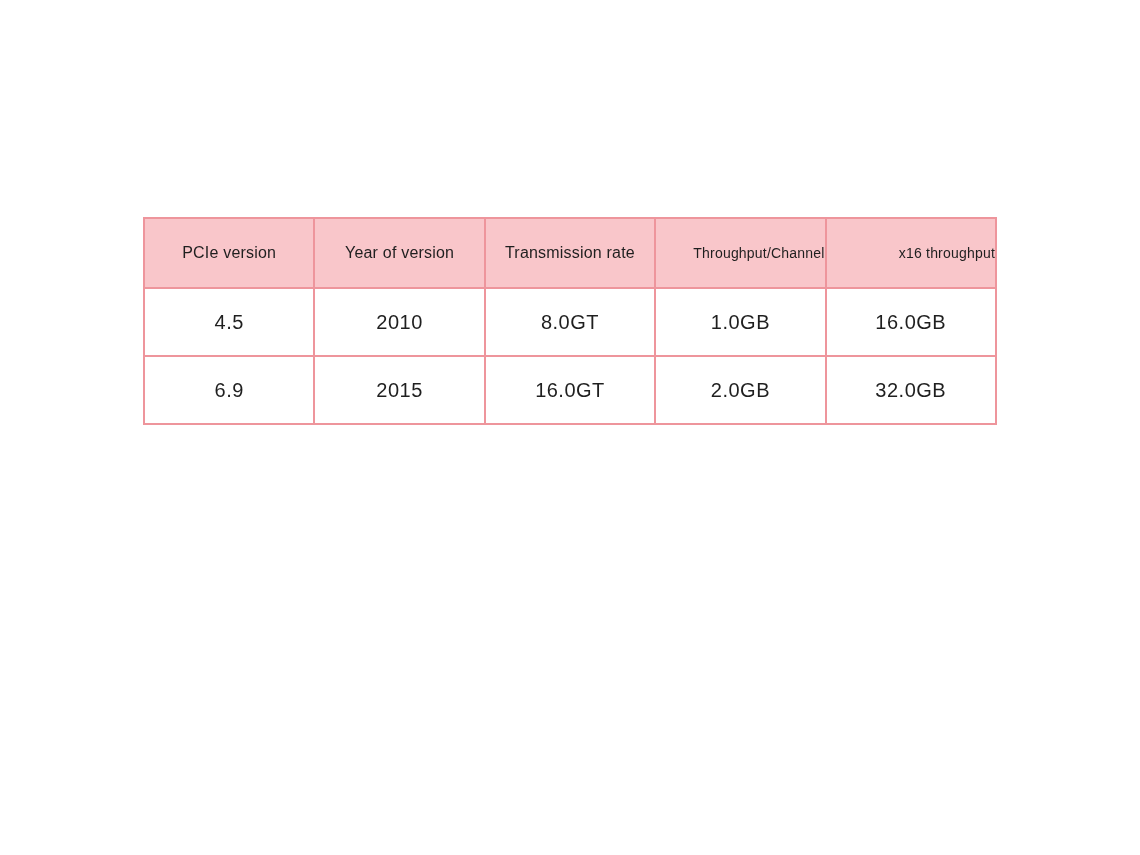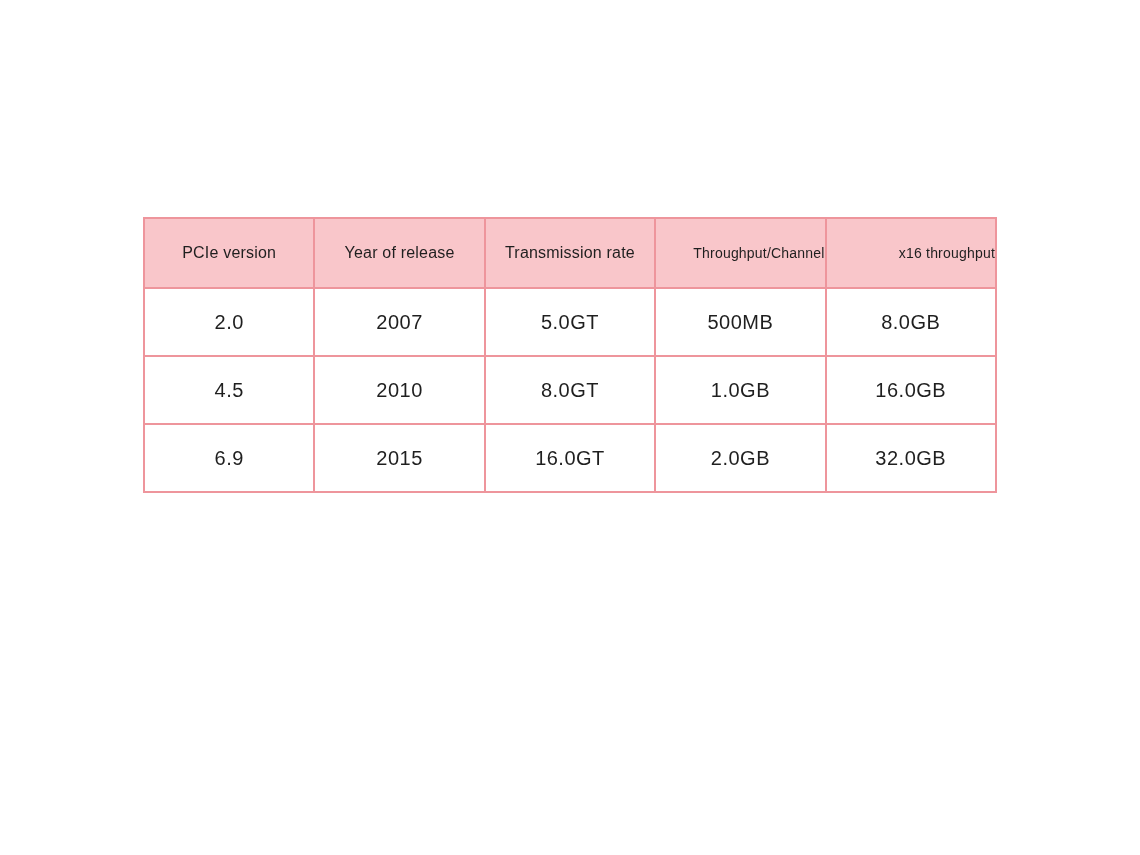--- a/index.html
+++ b/index.html
@@ -51,34 +51,27 @@
   }
 </style>
 </head>
 <body>
 
 <div class="table-wrap">
   <table class="pcie-table">
     <thead>
       <tr>
         <th>PCIe version</th>
-        <th>Year of release</th>
+        <th>Year of version</th>
         <th>Transmission rate</th>
         <th class="small-header">Throughput/Channel</th>
         <th class="small-header">x16 throughput</th>
       </tr>
     </thead>
     <tbody>
-      <tr>
-        <td>2.0</td>
-        <td>2007</td>
-        <td>5.0GT</td>
-        <td>500MB</td>
-        <td>8.0GB</td>
-      </tr>
       <tr>
         <td>4.5</td>
         <td>2010</td>
         <td>8.0GT</td>
         <td>1.0GB</td>
         <td>16.0GB</td>
       </tr>
       <tr>
         <td>6.9</td>
         <td>2015</td>

